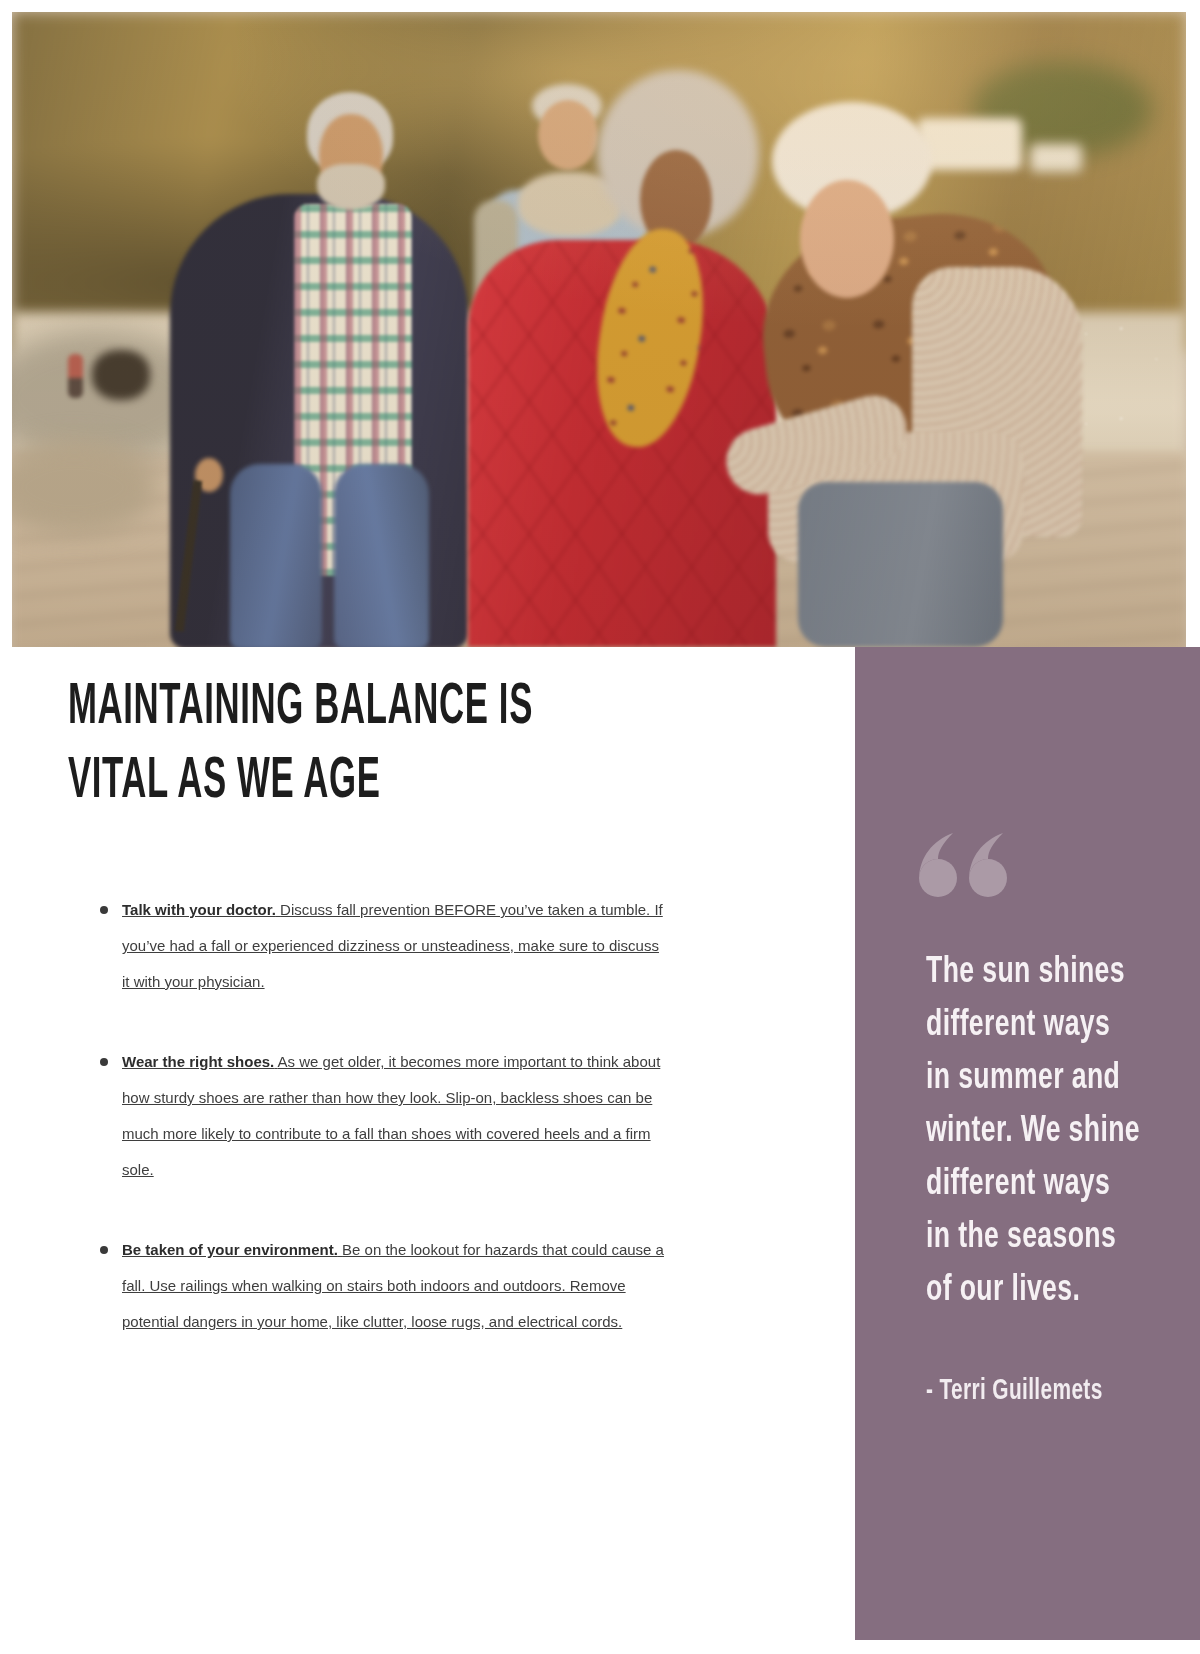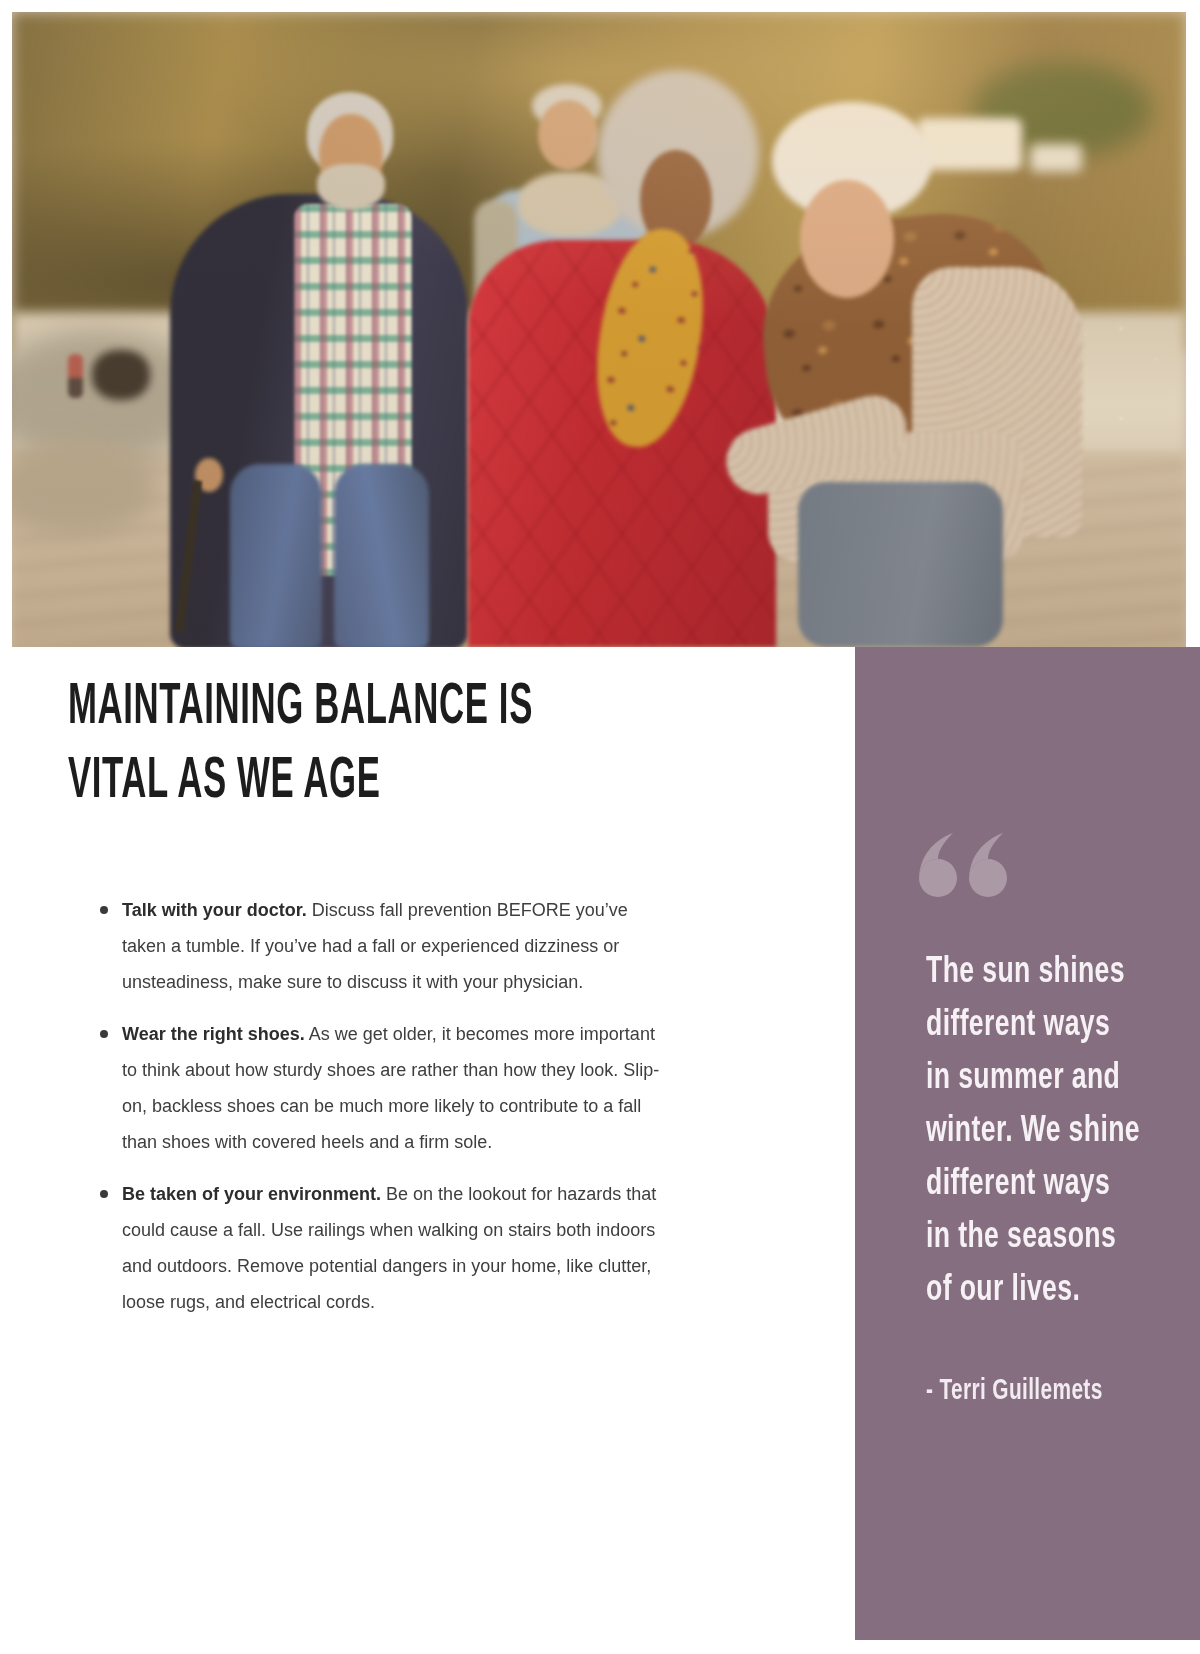--- a/index.html
+++ b/index.html
@@ -113,23 +113,23 @@
       linear-gradient(180deg, rgba(255,200,120,.06), rgba(150,110,60,.10));}
 
   
   .content{position:absolute;left:68px;top:666px;width:660px;}
   .headline{margin:0;}
   .headline-inner{
     display:block;width:960px;font-size:58px;line-height:74px;font-weight:bold;
     color:#1d1d1d;letter-spacing:1px;white-space:pre-line;
     transform:scaleX(0.60);transform-origin:left top;}
   .bullets{list-style:none;margin:78px 0 0 30px;padding:0;width:572px;}
-  .bullets li{position:relative;padding-left:24px;font-size:18px;line-height:36px;color:#3e3e3e;}
+  .bullets li{position:relative;padding-left:24px;font-size:15px;line-height:36px;color:#3e3e3e;text-decoration:underline;}
   .bullets li::before{content:"";position:absolute;left:2px;top:14px;width:8px;height:8px;border-radius:50%;background:#3a3a3a;}
-  .bullets li + li{margin-top:16px;}
+  .bullets li + li{margin-top:44px;}
   .lead{font-weight:bold;color:#2d2d2d;}
 
   
   .quote-panel{position:absolute;left:855px;top:647px;width:379px;height:993px;background:#856E80;}
   .quote-icon{position:absolute;left:64px;top:184px;width:96px;height:70px;}
   .quote-icon svg{display:block;}
   .quote-text{
     position:absolute;left:71px;top:296px;width:430px;
     font-size:37px;line-height:53px;font-weight:bold;color:#f6f1f4;
     letter-spacing:.5px;white-space:pre-line;

